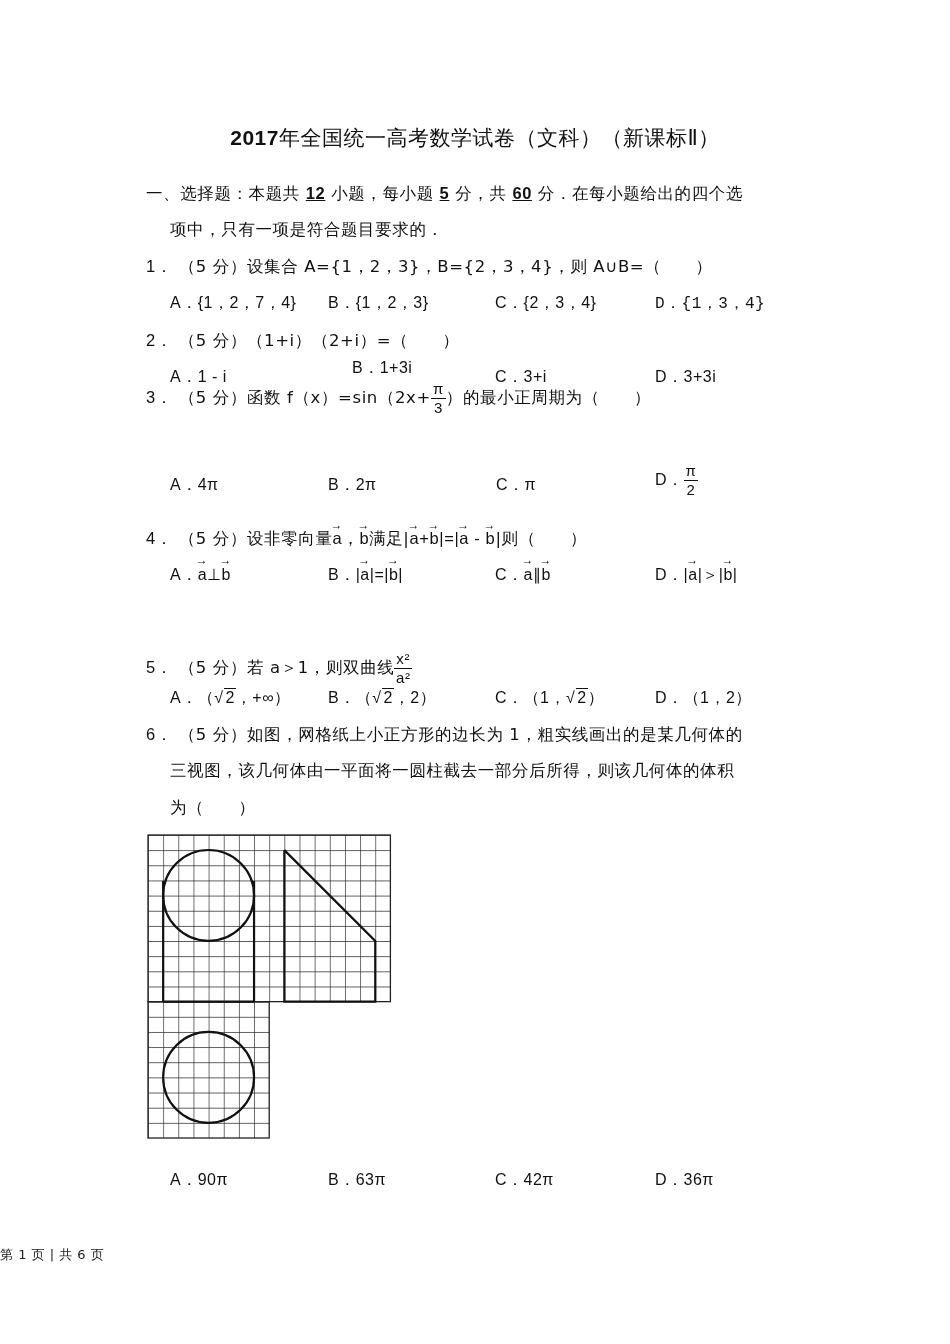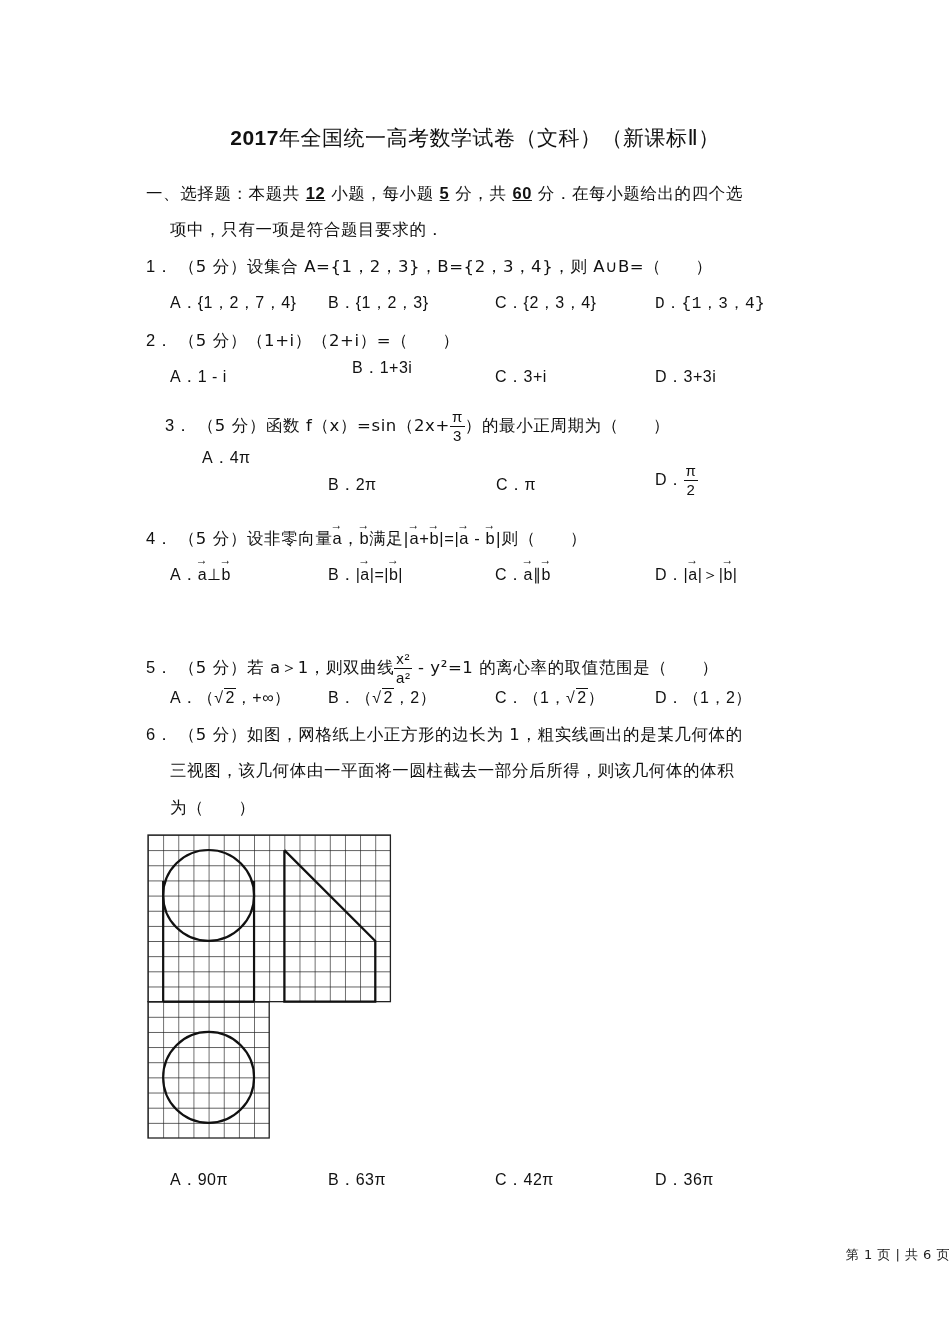--- a/index.html
+++ b/index.html
@@ -11,21 +11,21 @@
   .txt { font-size:16.5px; line-height:20px; letter-spacing:0.6px; }
   .num { font-family:"Liberation Sans", sans-serif; }
   .bold { font-weight:bold; font-family:"Liberation Sans", sans-serif;text-decoration:underline; }
   .opt { font-size:16px; letter-spacing:0.5px; font-family:"Liberation Sans", sans-serif; }
   .frac { display:inline-block; vertical-align:middle; text-align:center; font-family:"Liberation Sans", sans-serif; font-size:15px; line-height:18px; }
   .frac .n { display:block; border-bottom:1px solid #111; padding:0 2px; }
   .frac .d { display:block; }
   .vec { position:relative; display:inline-block; padding-top:2px; }
   .vec::before { content:"\2192"; position:absolute; top:-11px; left:-2px; font-size:12px; }
   .sqrt { display:inline-block; border-top:1px solid #111; padding:0 1px; margin-left:1px; }
-  .footer { left:0; width:950px; top:1246px; text-align:right; font-size:13px; color:#222; letter-spacing:0.5px; }
+  .footer { left:0; width:950px; top:1246px; text-align:left; font-size:13px; color:#222; letter-spacing:0.5px; }
   svg { position:absolute; }
 </style>
 </head>
 <body>
 
 <div class="abs title"><b>2017</b><span>年全国统一高考数学试卷（文科）（新课标Ⅱ）</span></div>
 
 <div class="abs txt" style="left:146px;top:183px;">
   <span>一、选择题：本题共 </span><span class="bold">12</span><span> 小题，每小题 </span><span class="bold">5</span><span> 分，共 </span><span class="bold">60</span><span> 分．在每小题给出的四个选</span>
 </div>
@@ -42,43 +42,43 @@
 
 <div class="abs txt" style="left:146px;top:330px;text-align:right;">
   <span class="num">2．</span>
   <span>（5 分）</span><span>（1+i）（2+i）=（　　）</span>
 </div>
 <div class="abs opt" style="left:170px;top:367px;">A．1 - i</div>
 <div class="abs opt" style="left:328px;top:358px;margin-left:24px;">B．1+3i</div>
 <div class="abs opt" style="left:495px;top:367px;">C．3+i</div>
 <div class="abs opt" style="left:655px;top:367px;">D．3+3i</div>
 
-<div class="abs txt" style="left:146px;top:408px;margin-left:19px;">
+<div class="abs txt" style="left:146px;top:380px;">
   <span class="num">3．</span>
   <span>（5 分）</span><span>函数 f（x）=sin（2x+</span><span class="frac"><span class="n">π</span><span class="d">3</span></span><span>）的最小正周期为（　　）</span>
 </div>
-<div class="abs opt" style="left:170px;top:448px;margin-left:32px;">A．4π</div>
+<div class="abs opt" style="left:170px;top:475px;">A．4π</div>
 <div class="abs opt" style="left:328px;top:475px;">B．2π</div>
 <div class="abs opt" style="left:496px;top:475px;">C．π</div>
 <div class="abs opt" style="left:655px;top:462px;">
   <span style="vertical-align:middle;">D．</span><span class="frac"><span class="n">π</span><span class="d">2</span></span>
 </div>
 
 <div class="abs txt" style="left:146px;top:526px;">
   <span class="num">4．</span>
   <span>（5 分）</span><span>设非零向量</span><span class="vec num">a</span><span>，</span><span class="vec num">b</span><span>满足|</span><span class="vec num">a</span><span class="num">+</span><span class="vec num">b</span><span class="num">|=|</span><span class="vec num">a</span><span class="num"> - </span><span class="vec num">b</span><span>|则（　　）</span>
 </div>
 <div class="abs opt" style="left:170px;top:564px;"><span>A．</span><span class="vec">a</span><span>⊥</span><span class="vec">b</span></div>
 <div class="abs opt" style="left:328px;top:564px;"><span>B．</span>|<span class="vec">a</span><span>|=|</span><span class="vec">b</span>|</div>
 <div class="abs opt" style="left:495px;top:564px;"><span>C．</span><span class="vec">a</span><span>∥</span><span class="vec">b</span></div>
 <div class="abs opt" style="left:655px;top:564px;"><span>D．</span>|<span class="vec">a</span><span>|＞|</span><span class="vec">b</span>|</div>
 
 <div class="abs txt" style="left:146px;top:606px;margin-top:44px;">
   <span class="num">5．</span>
-  <span>（5 分）</span><span>若 a＞1，则双曲线</span><span class="frac"><span class="n">x²</span><span class="d">a²</span></span><span> - y²=1 的离心率的取值范围是（　　）</span>
+  <span>（5 分）</span><span>若 a＞1，则双曲线</span><span class="frac"><span class="n">x²</span><span class="d">a²</span></span>
 </div>
 <div class="abs opt" style="left:170px;top:688px;"><span>A．（</span>√<span class="sqrt">2</span><span>，+∞）</span></div>
 <div class="abs opt" style="left:328px;top:688px;"><span>B．（</span>√<span class="sqrt">2</span><span>，2）</span></div>
 <div class="abs opt" style="left:495px;top:688px;"><span>C．（1，</span>√<span class="sqrt">2</span><span>）</span></div>
 <div class="abs opt" style="left:655px;top:688px;">D．（1，2）</div>
 
 <div class="abs txt" style="left:146px;top:724px;">
   <span class="num">6．</span>
   <span>（5 分）</span><span>如图，网格纸上小正方形的边长为 1，粗实线画出的是某几何体的</span>
 </div>

